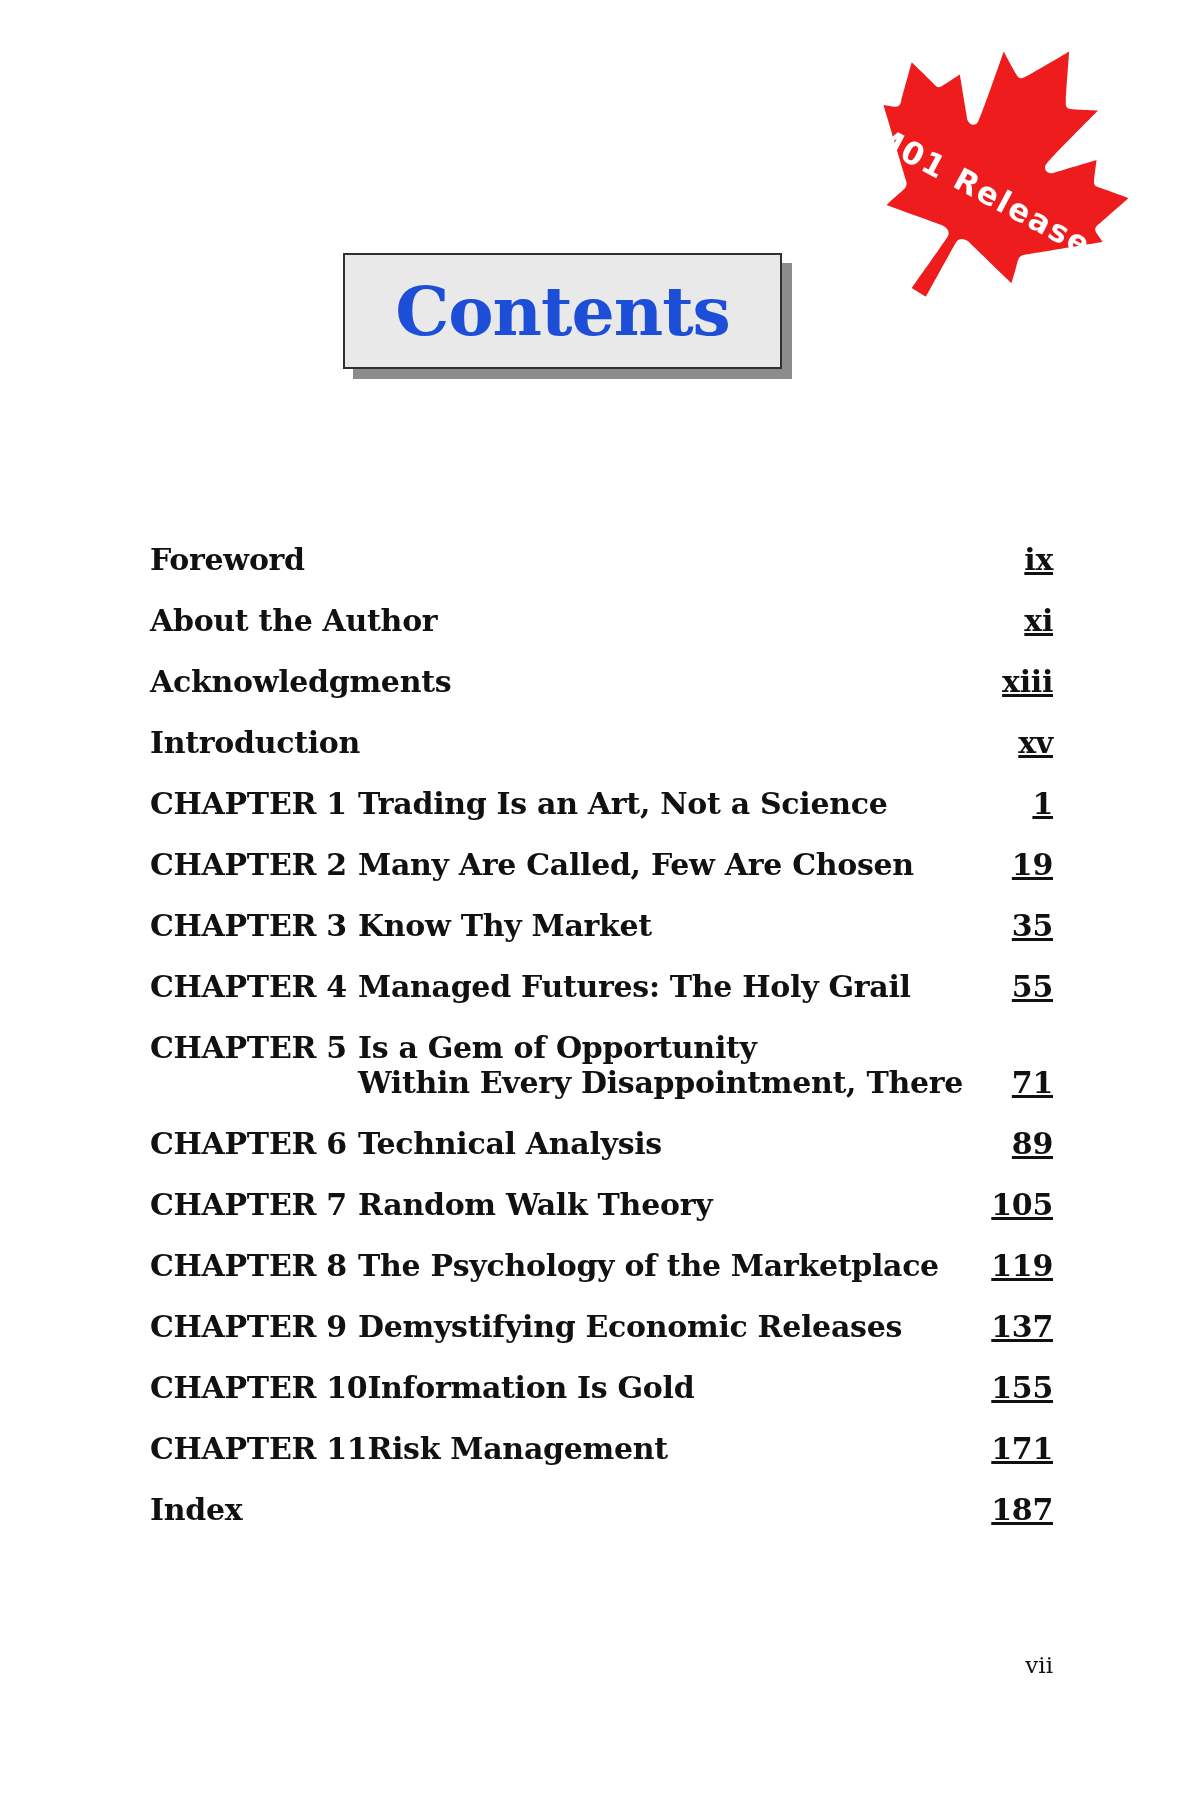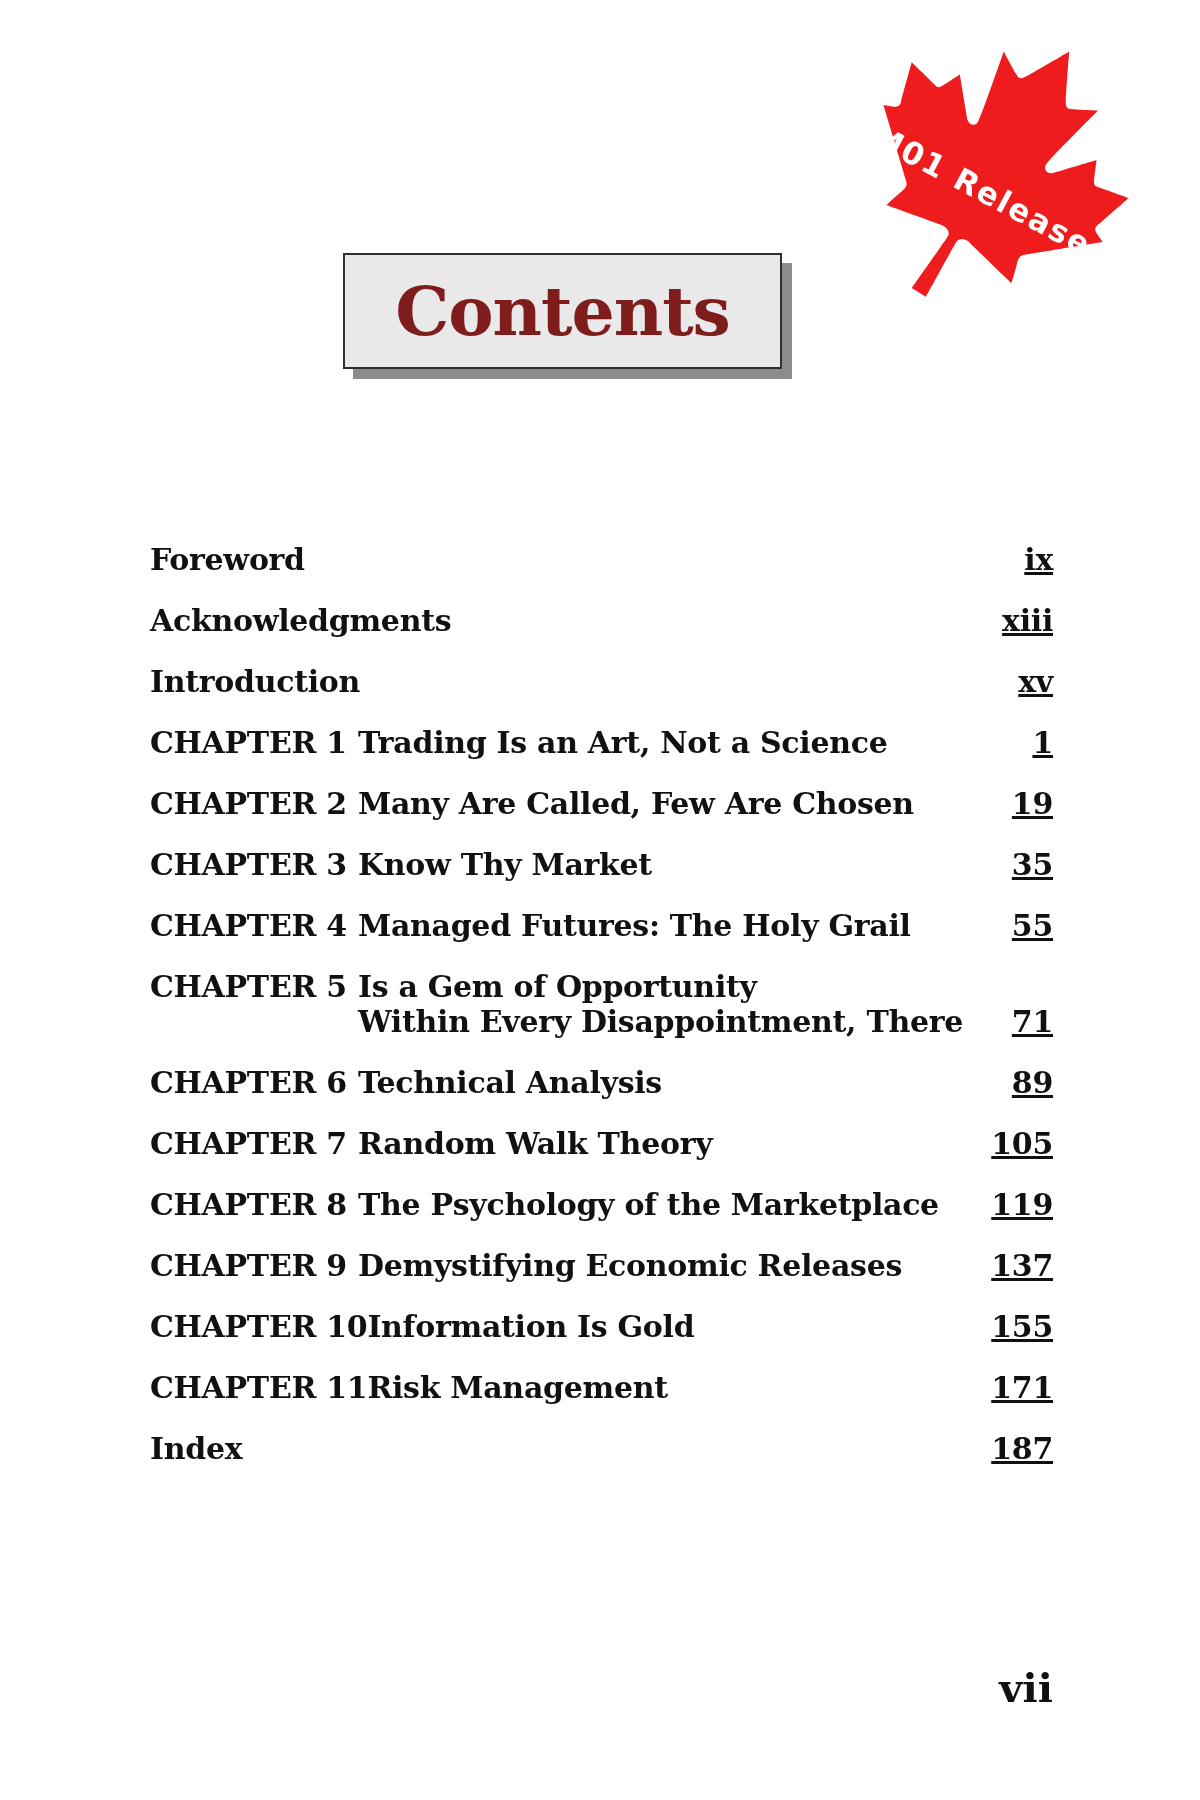--- a/index.html
+++ b/index.html
@@ -35,21 +35,21 @@
     background:#e9e9e9;
     border:2px solid #303030;
     box-shadow:10px 10px 0 #8c8c8c;
     display:flex;align-items:center;justify-content:center;
   }
   .title-box h1{
     margin:0;
     font-size:68px;
     font-weight:bold;
     letter-spacing:-1px;
-    color:#7f1d1d;
+    color:#1d4ed8;
   }
 
   
   .toc{position:absolute;left:150px;right:147px;top:542px;}
   .row{
     display:flex;
     font-size:30px;
     font-weight:bold;
     line-height:35px;
     letter-spacing:-0.3px;
@@ -58,21 +58,21 @@
   .row .entry-title{flex:0 0 auto;}
   .ch-label{flex:0 0 208px;align-self:flex-start;white-space:nowrap;}
   .ch-title{flex:1 1 auto;}
   .ch-title span{display:block;}
   .page-num{margin-left:auto;align-self:flex-end;padding-left:20px;text-decoration:underline;}
   .gap-lg{margin-top:12px;}
   .gap-md{margin-top:7px;}
 
   .folio{
     position:absolute;right:147px;top:1652px;
-    font-size:40px;font-weight:bold;margin-top:12px;
+    font-size:23px;font-weight:normal;
   }
 </style>
 </head>
 <body>
 
 <div class="page">
 
   <div class="leaf-wrap">
     <svg viewBox="0 0 512 512" aria-hidden="true">
       <path d="M383.8 351.7c2.5-2.5 105.2-92.4 105.2-92.4l-17.5-7.5c-10-4.9-7.4-11.5-5-17.4 2.4-7.6 20.1-67.3 20.1-67.3s-47.7 10-57.7 12.5c-7.5 2.4-10-2.5-12.5-7.5s-15-32.4-15-32.4-52.6 59.9-55.1 62.3c-10 7.5-20.1 0-17.6-10 0-10 27.6-129.6 27.6-129.6s-30.1 17.4-40.1 22.4c-7.5 5-12.6 5-17.6-5C293.5 72.3 255.9 0 255.9 0s-37.5 72.3-42.5 79.8c-5 10-10 10-17.6 5-10-5-40.1-22.4-40.1-22.4s27.6 119.6 27.6 129.6c2.5 10-7.5 17.5-17.5 10-2.5-2.4-55.1-62.3-55.1-62.3S98.1 167 95.6 172s-5 9.9-12.5 7.5C73 177 25.4 167 25.4 167s17.6 59.7 20.1 67.3c2.4 6 5 12.5-5 17.4L23 259.3s102.6 89.9 105.2 92.4c5.1 5 10 7.5 5.1 22.5-5.1 15-10.1 35.1-10.1 35.1s95.2-20.1 105.3-22.6c8.7-.9 18.3 2.5 18.3 12.5S241 512 241 512h30s-5.8-102.7-5.8-112.8 9.5-13.4 18.2-12.5c10.1 2.5 105.3 22.6 105.3 22.6s-5-20.1-10.1-35.1c-4.9-15-.1-17.5 5.2-22.5z" fill="#ee1c1c"></path>
@@ -84,20 +84,24 @@
     <h1>Contents</h1>
   </div>
 
   <div class="toc">
 
     <div class="row">
       <span class="entry-title">Foreword</span>
       <span class="page-num">ix</span>
     </div>
     <div class="row">
+      <span class="entry-title">About the Author</span>
+      <span class="page-num">xi</span>
+    </div>
+    <div class="row">
       <span class="entry-title">Acknowledgments</span>
       <span class="page-num">xiii</span>
     </div>
     <div class="row">
       <span class="entry-title">Introduction</span>
       <span class="page-num">xv</span>
     </div>
 
     <div class="row gap-lg">
       <span class="ch-label">CHAPTER 1</span>

